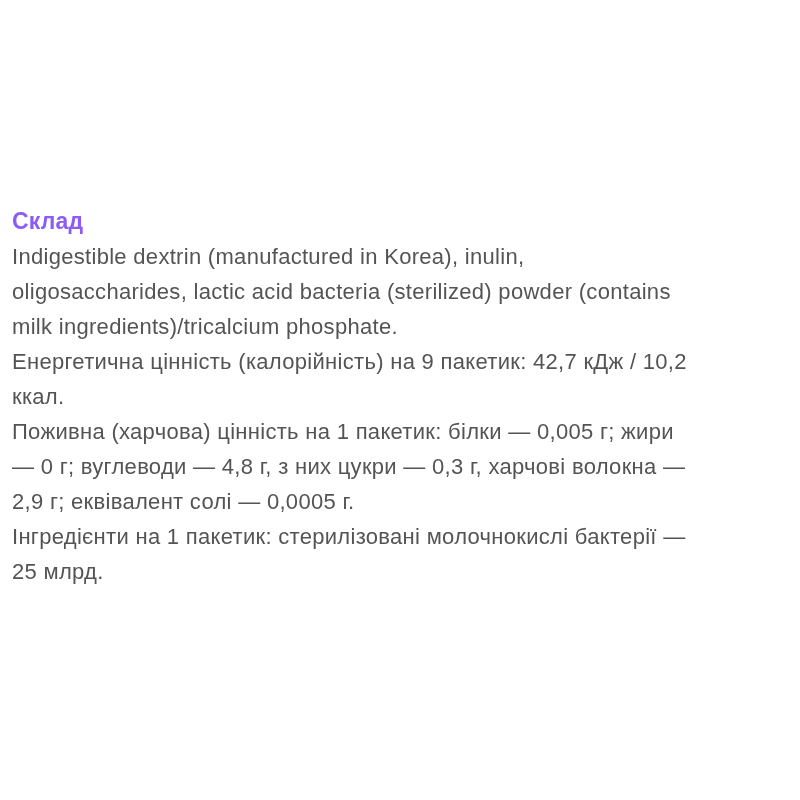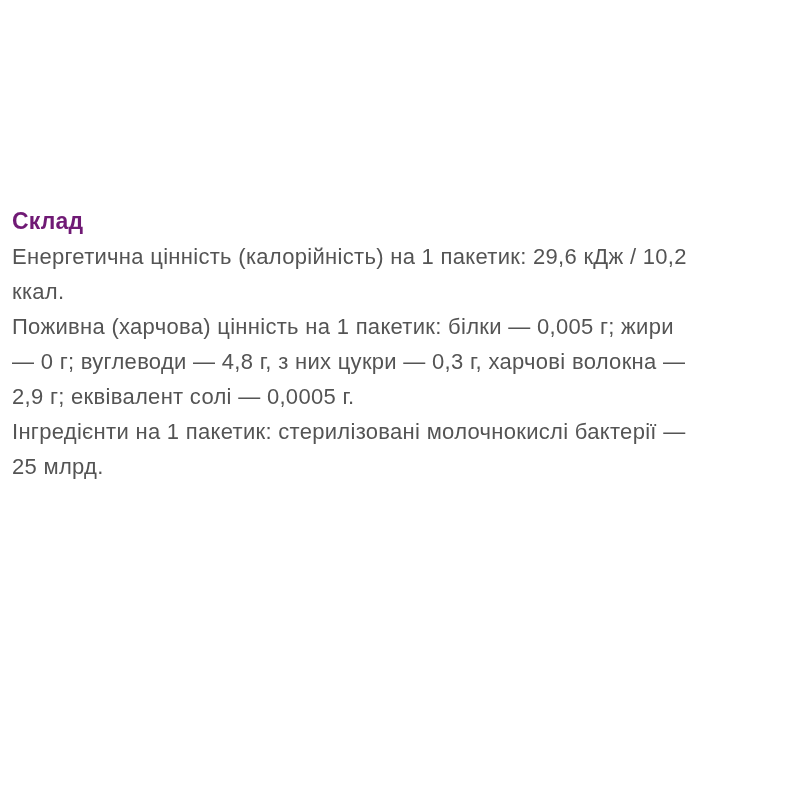--- a/index.html
+++ b/index.html
@@ -26,36 +26,39 @@
     color: #545454;
     font-size: 22px;
     line-height: 35px;
     letter-spacing: 0.3px;
   }
   .composition h2 {
     margin: 0;
     font-size: 23px;
     line-height: 35px;
     font-weight: 600;
-    color: #701a75;
+    color: #8b5cf6;
     letter-spacing: 0.2px;
   }
   .composition p {
     margin: 0;
     white-space: pre-line;
     font-weight: 400;
   }
 </style>
 </head>
 <body>
 
 <div class="page">
   <section class="composition">
     <h2>Склад</h2>
-    <p>Енергетична цінність (калорійність) на 1 пакетик: 29,6 кДж / 10,2
+    <p>Indigestible dextrin (manufactured in Korea), inulin,
+oligosaccharides, lactic acid bacteria (sterilized) powder (contains
+milk ingredients)/tricalcium phosphate.</p>
+    <p>Енергетична цінність (калорійність) на 9 пакетик: 42,7 кДж / 10,2
 ккал.</p>
     <p>Поживна (харчова) цінність на 1 пакетик: білки — 0,005 г; жири
 — 0 г; вуглеводи — 4,8 г, з них цукри — 0,3 г, харчові волокна —
 2,9 г; еквівалент солі — 0,0005 г.</p>
     <p>Інгредієнти на 1 пакетик: стерилізовані молочнокислі бактерії —
 25 млрд.</p>
   </section>
 </div>
 
 </body></html>

